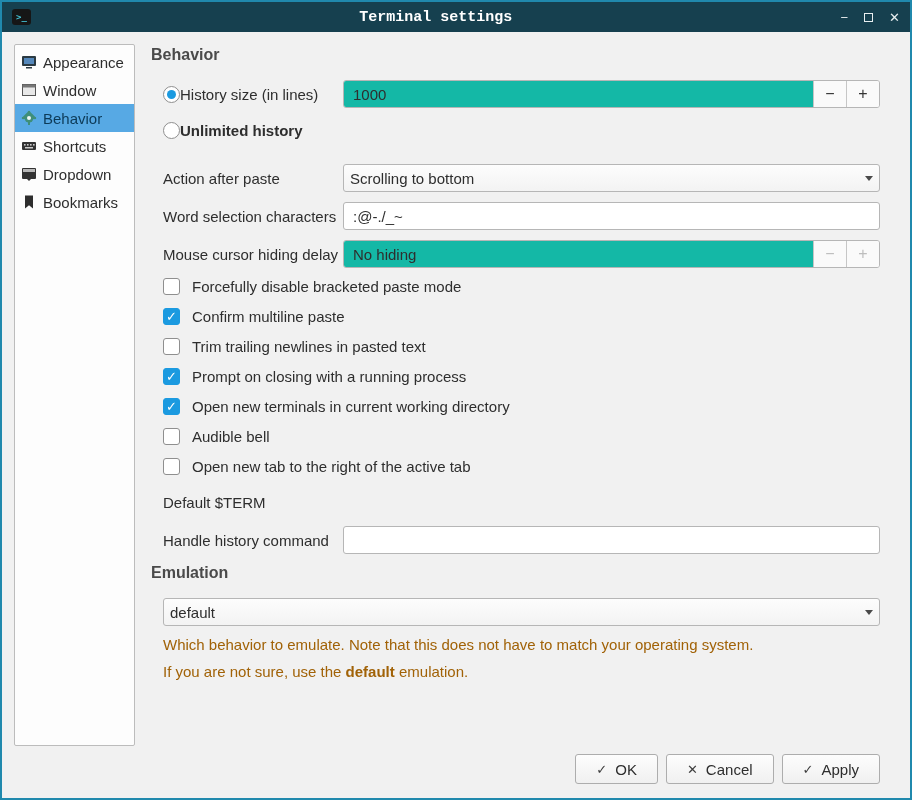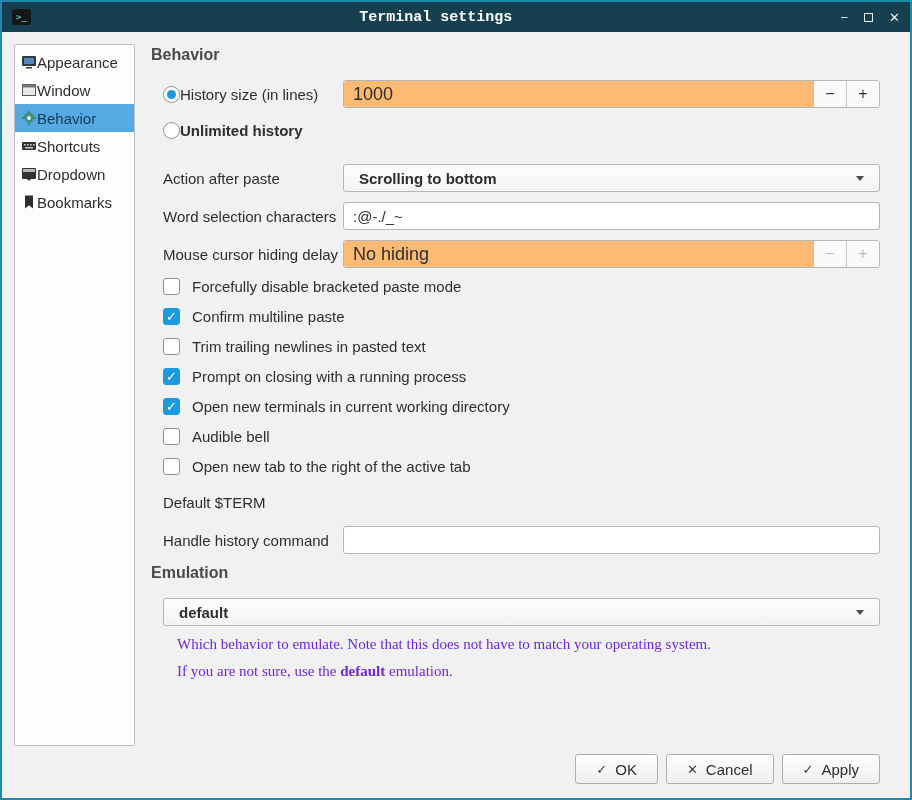--- a/index.html
+++ b/index.html
@@ -35,21 +35,21 @@
   .win-btn { color:#e9eff1; font-size:13px; line-height:1; cursor:pointer; }
   .restore-box { display:inline-block; width:9px; height:9px; border:1.5px solid #e9eff1; }
   
   .content-row { flex:1 1 auto; display:flex; padding:12px 30px 0 12px; gap:16px; overflow:hidden; }
   
   .sidebar {
     flex:0 0 121px; width:121px;
     background:#fdfdfd; border:1px solid #bcbcbc; border-radius:2px;
     padding-top:3px;
   }
-  .side-item { display:flex; align-items:center; height:28px; padding:0 6px; cursor:pointer; }
+  .side-item { display:flex; align-items:center; gap:6px; height:28px; padding:0 6px; cursor:pointer; }
   .side-item.selected { background:#57a9e4; }
   .side-item.selected .side-label { color:#0d3a57; }
   .side-label { color:#2e2e2e; white-space:nowrap; }
   .side-icon { flex:0 0 16px; width:16px; height:16px; display:flex; }
   
   .main { flex:1 1 auto; min-width:0; }
   .section-title { font-size:16px; font-weight:bold; color:#4a4a4a; margin:2px 0 16px 0; }
   .section-title.emu { }
   .field-row { display:flex; align-items:center; margin:0 0 10px 0; min-height:28px; }
   .label-cell { flex:0 0 192px; display:flex; align-items:center; padding-left:12px; }
@@ -75,47 +75,47 @@
   .checkbox.checked { background:#1b9ae0; border-color:#1b9ae0; }
   .checkmark { display:none; color:#fff; font-size:13px; font-weight:bold; line-height:1; }
   .checkbox.checked .checkmark { display:block; }
   
   .spinbox {
     display:flex; height:28px; background:#fff;
     border:1px solid #b6b6b6; border-radius:3px; overflow:hidden; width:100%;
   }
   .spin-input {
     flex:1 1 auto; min-width:0; border:none; outline:none;
-    padding:0 9px; font-family:inherit; font-size:18px; color:#2e2e2e; background:#fdba74;
+    padding:0 9px; font-family:inherit; font-size:15px; color:#2e2e2e; background:#14b8a6;
   }
   .spin-btn {
     flex:0 0 33px; width:33px; border:none; border-left:1px solid #c6c6c6;
     background:#fafafa; color:#333; font-size:16px; cursor:pointer; line-height:1;
     font-family:inherit;
   }
   .spin-btn.disabled { color:#bdbdbd; }
   .combobox {
     display:flex; align-items:center; height:28px;
     background:linear-gradient(#fdfdfd,#f3f3f3);
     border:1px solid #b6b6b6; border-radius:3px;
-    padding:0 15px; cursor:pointer; width:100%;font-weight:bold;
+    padding:0 6px; cursor:pointer; width:100%;
   }
   .combo-value { flex:1 1 auto; min-width:0; white-space:nowrap; overflow:hidden; }
   .combo-arrow {
     width:0; height:0; flex:0 0 auto;
     border-left:4px solid transparent; border-right:4px solid transparent;
     border-top:5px solid #4a4a4a; margin-left:8px;
   }
   .text-input {
     width:100%; height:28px; background:#fff;
     border:1px solid #b6b6b6; border-radius:3px;
     padding:0 9px; font-family:inherit; font-size:15px; color:#2e2e2e; outline:none;
   }
   .full-row { margin:0 0 10px 12px; }
-  .help-text { margin:0 0 10px 26px; color:#6d28d9;font-family:Liberation Serif, serif; }
+  .help-text { margin:0 0 10px 12px; color:#a16207; }
   
   .footer { flex:0 0 auto; display:flex; justify-content:flex-end; gap:8px; padding:8px 30px 14px 30px; }
   .btn {
     height:30px; display:inline-flex; align-items:center; gap:8px;
     padding:0 20px; background:linear-gradient(#fdfdfd,#f0f0f0);
     border:1px solid #adadad; border-radius:3px;
     font-family:inherit; font-size:15px; color:#2e2e2e; cursor:pointer;
   }
   .btn-icon { font-size:13px; color:#3d3d3d; line-height:1; }
 </style>

